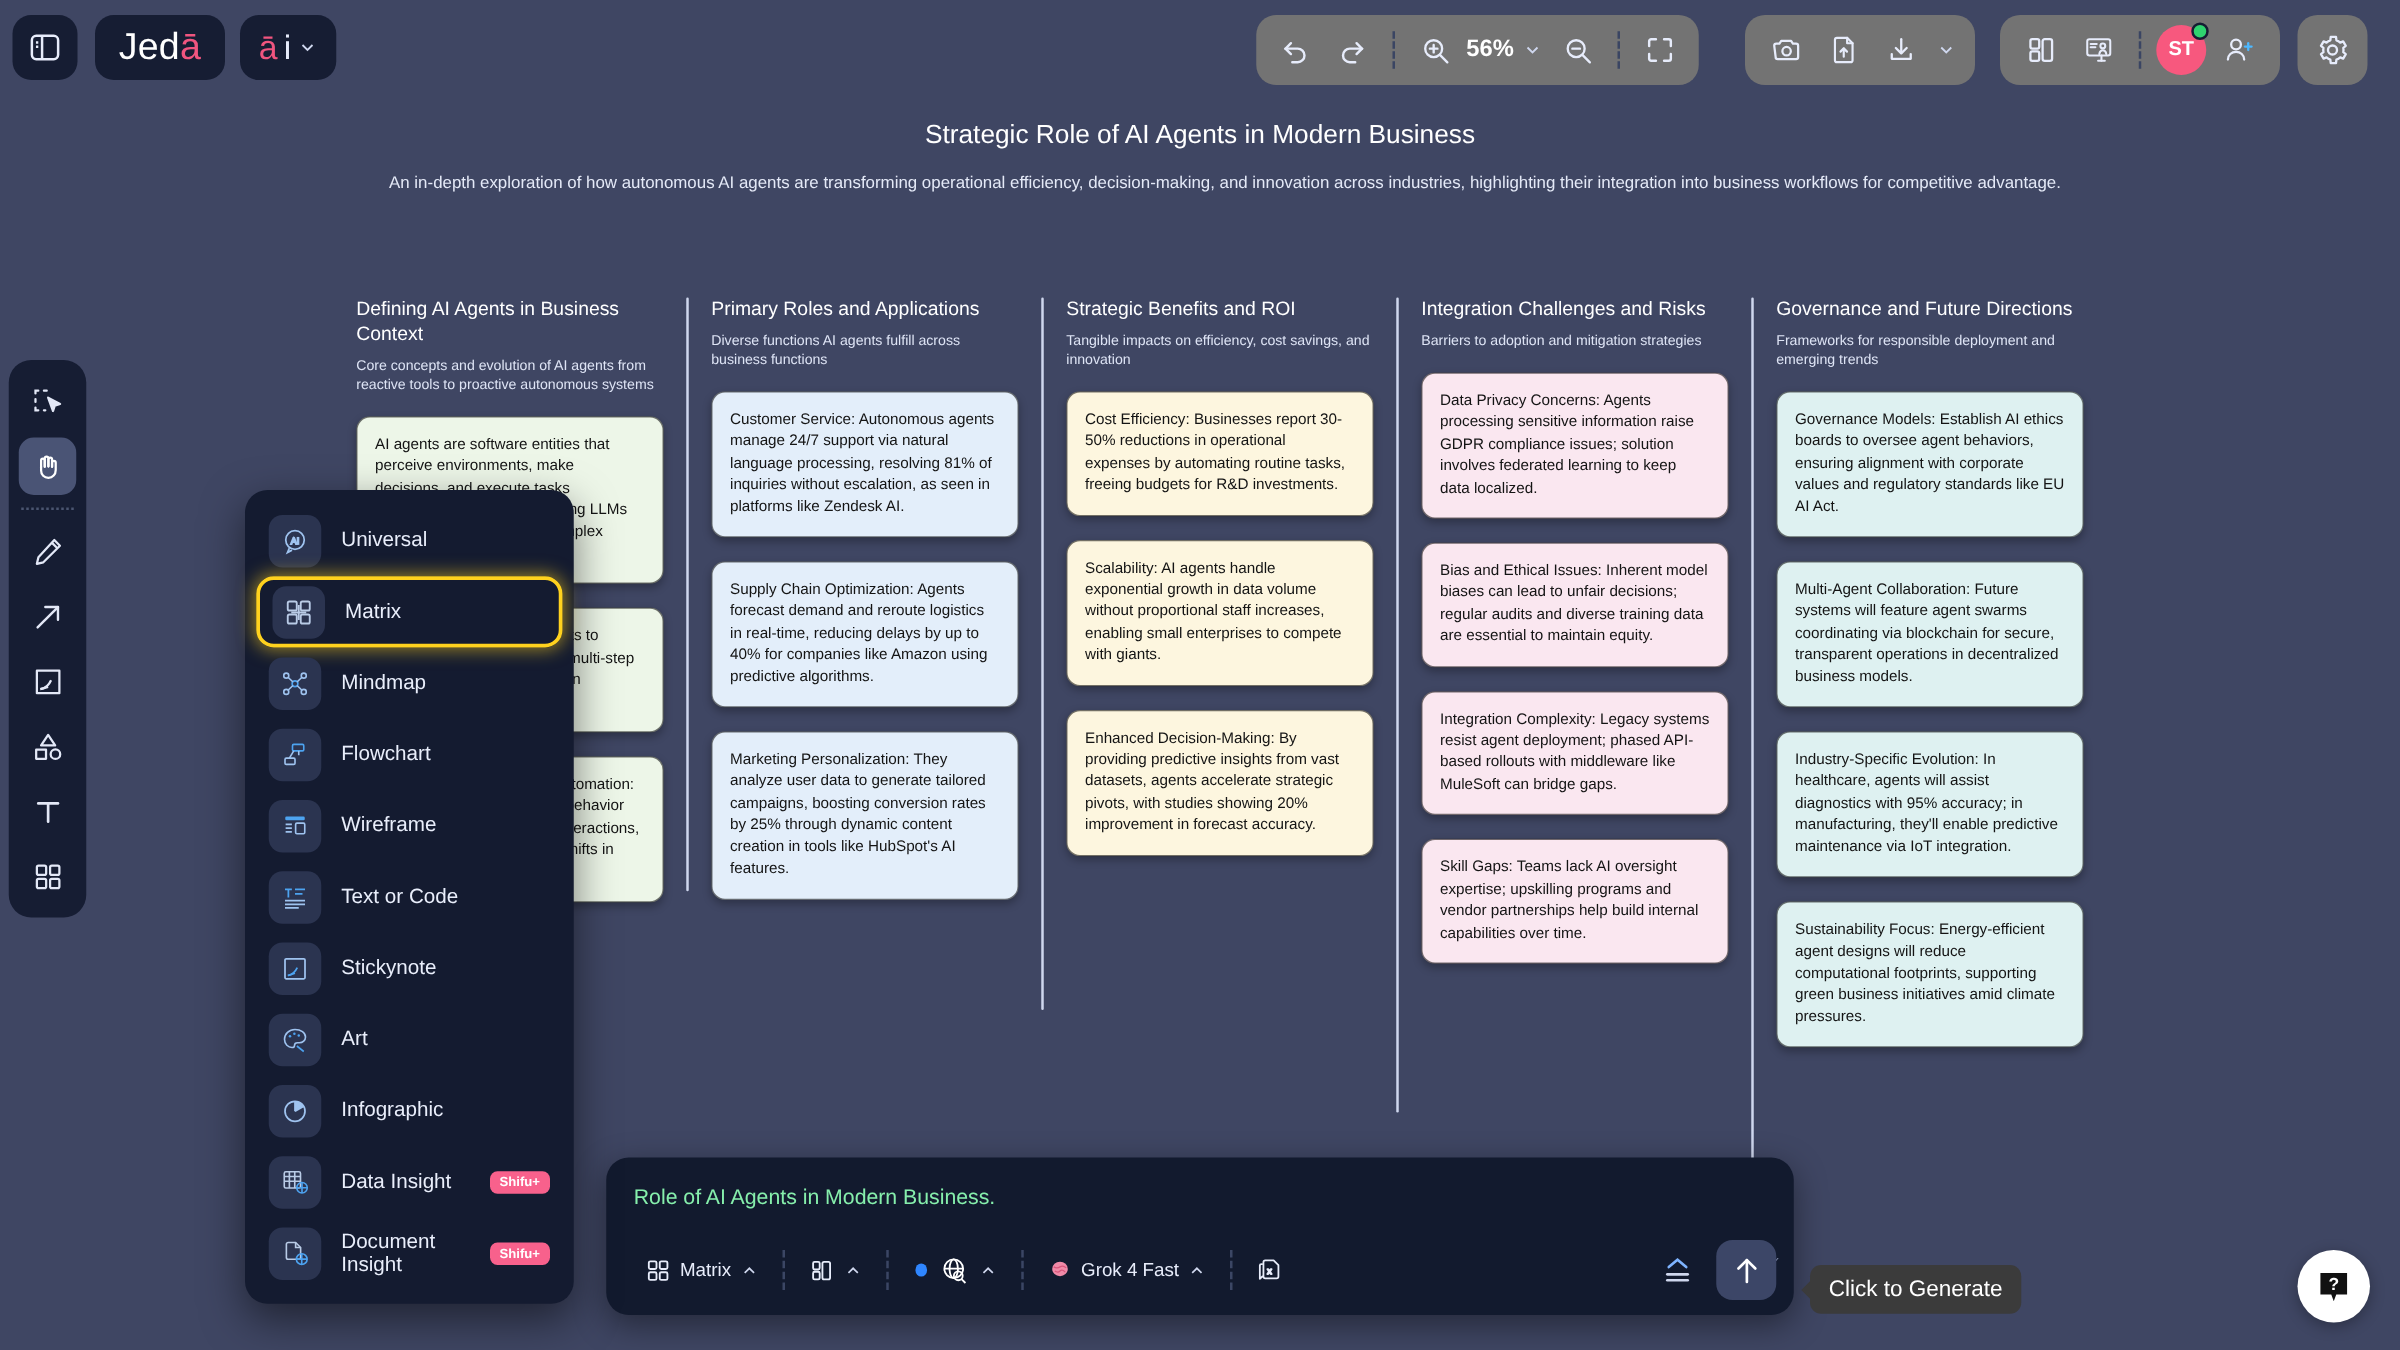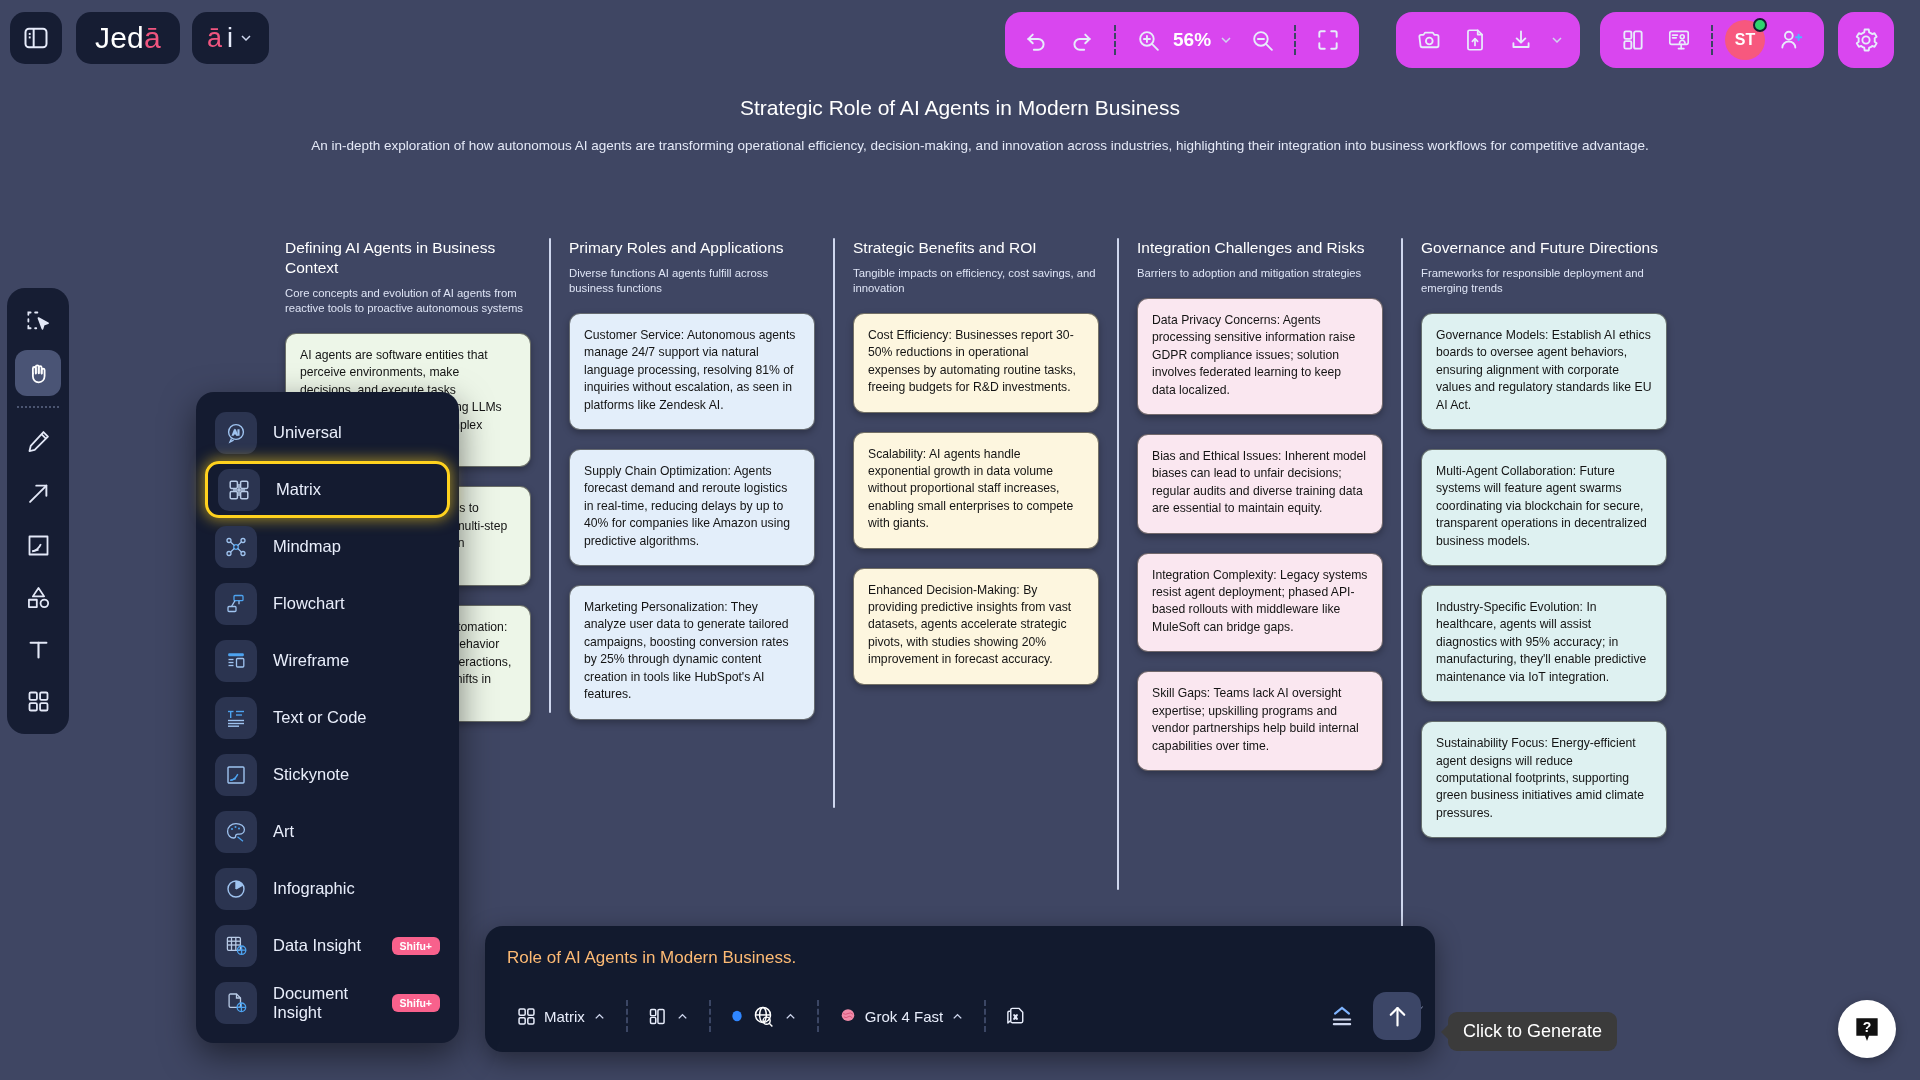--- a/index.html
+++ b/index.html
@@ -10,21 +10,21 @@
     font-family: "Liberation Sans", sans-serif;
     overflow: hidden;
   }
   #app { position: relative; width: 1920px; height: 1080px; background: #3f4663; }
 
   
   .topbar { position: absolute; top: 0; left: 0; width: 1920px; height: 86px; z-index: 40; }
 
   .tb-pill {
     position: absolute; display: flex; align-items: center;
-    background: #d946ef; border-radius: 16px; height: 56px;
+    background: #737373; border-radius: 16px; height: 56px;
   }
   .tb-icon-btn {
     display: flex; align-items: center; justify-content: center;
     width: 46px; height: 46px; border-radius: 12px; cursor: pointer;
     color: #dfe4f2;
   }
 
   .sidebar-toggle {
     position: absolute; left: 10px; top: 12px;
     width: 52px; height: 52px; border-radius: 15px; background: #161d33;
@@ -142,21 +142,21 @@
   }
 
   
   .promptbar {
     position: absolute; left: 485px; top: 926px; width: 950px; height: 126px;
     background: #121a2e; border-radius: 18px; z-index: 50;
     box-shadow: 0 8px 26px rgba(0,0,0,.42);
   }
   .prompt-text {
     position: absolute; left: 22px; top: 22px; right: 60px;
-    color: #fdba74; font-size: 17px;
+    color: #86efac; font-size: 17px;
   }
   .prompt-resize { position: absolute; right: 12px; top: 78px; color: #8b96b5; font-size: 13px; }
   .prompt-tools {
     position: absolute; left: 18px; bottom: 14px; right: 140px; height: 44px;
     display: flex; align-items: center; gap: 0;
   }
   .pt-chip {
     display: flex; align-items: center; gap: 7px; padding: 0 13px; height: 40px;
     color: #e8edfb; font-size: 15px; cursor: pointer; border-radius: 9px;
   }

